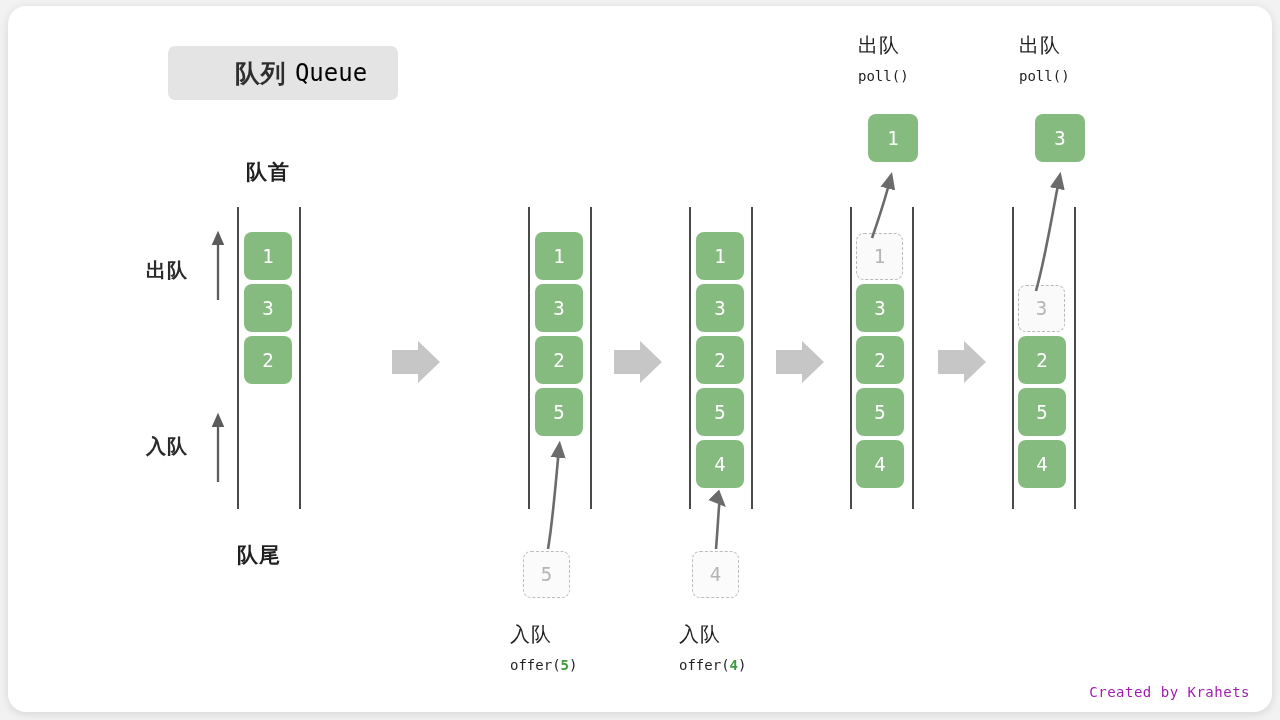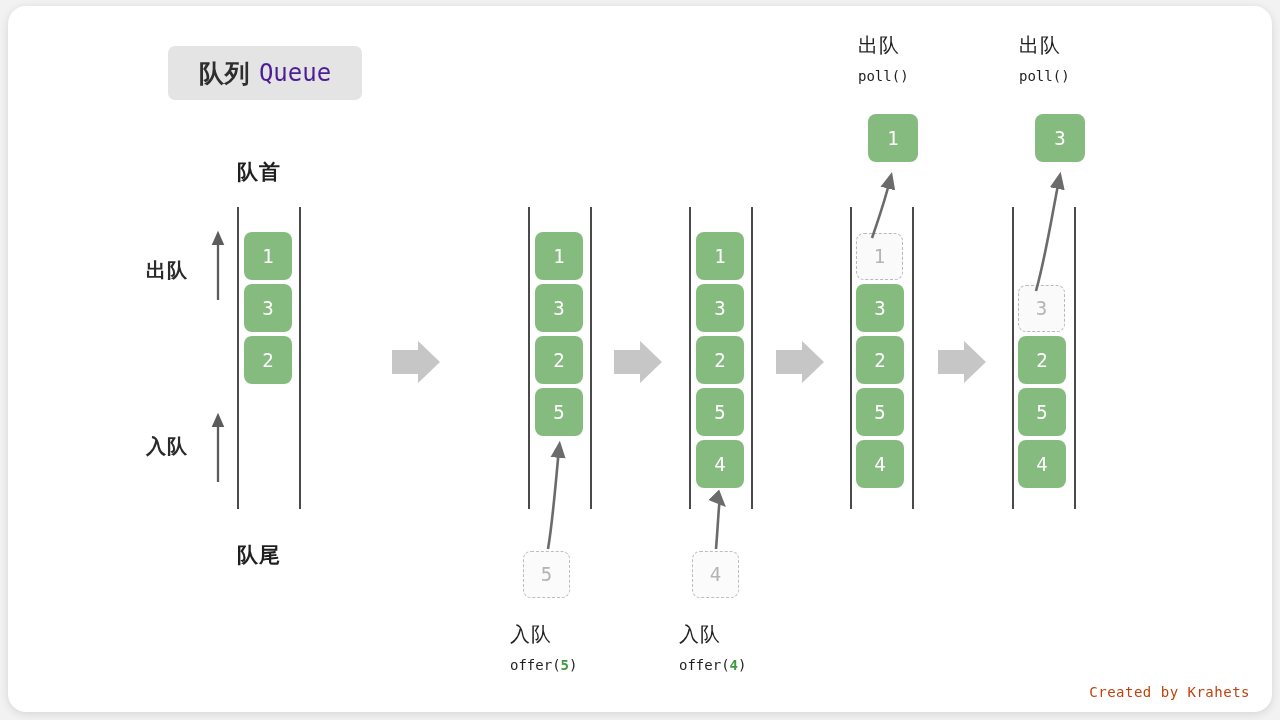--- a/index.html
+++ b/index.html
@@ -30,36 +30,37 @@
   .abs { position: absolute; }
 
   
   #title-badge {
     left: 168px; top: 46px;
     width: 194px; height: 54px;
     background: #e4e4e4;
     border-radius: 7px;
     display: flex; align-items: center; justify-content: center;
     gap: 9px;
+    padding-left: 36px;
   }
   #title-badge .cn {
     font-size: 25px; font-weight: bold; color: #2e2e2e;
     letter-spacing: 0.5px;
   }
   #title-badge .en {
-    font-size: 24px; color: #4c1d95;
+    font-size: 24px; color: #000000;
     font-family: "DejaVu Sans Mono", "Liberation Mono", monospace;
   }
 
   
   .cap-bold {
     font-size: 21px; font-weight: bold; color: #1f1f1f;
     letter-spacing: 1px; white-space: nowrap;
   }
-  #cap-head { left: 237px; top: 158px; width: 62px; }
+  #cap-head { left: 237px; top: 158px; width: 62px; text-align: center; }
   #cap-tail { left: 237px; top: 541px; width: 62px; text-align: left; }
 
   
   .side-op {
     font-size: 20px; font-weight: bold; color: #2b2b2b;
     letter-spacing: 1px; white-space: nowrap;
   }
   #side-op-out { left: 146px; top: 257px; }
   #side-op-in  { left: 146px; top: 433px; }
   .rail {
@@ -106,21 +107,21 @@
   .op-caption .l2 {
     font-size: 14px; color: #1f1f1f;
     font-family: "DejaVu Sans Mono", "Liberation Mono", monospace;
     line-height: 32px;
   }
   .op-caption .num { color: #3f9a3f; font-weight: bold; }
 
   
   #footer {
     right: 30px; bottom: 20px;
-    font-size: 14px; color: #c2410c;
+    font-size: 14px; color: #a21caf;
     font-family: "DejaVu Sans Mono", "Liberation Mono", monospace;
     letter-spacing: 0.5px;
   }
 </style>
 </head>
 <body>
 
 <div id="stage">
   <div id="card"></div>
 

